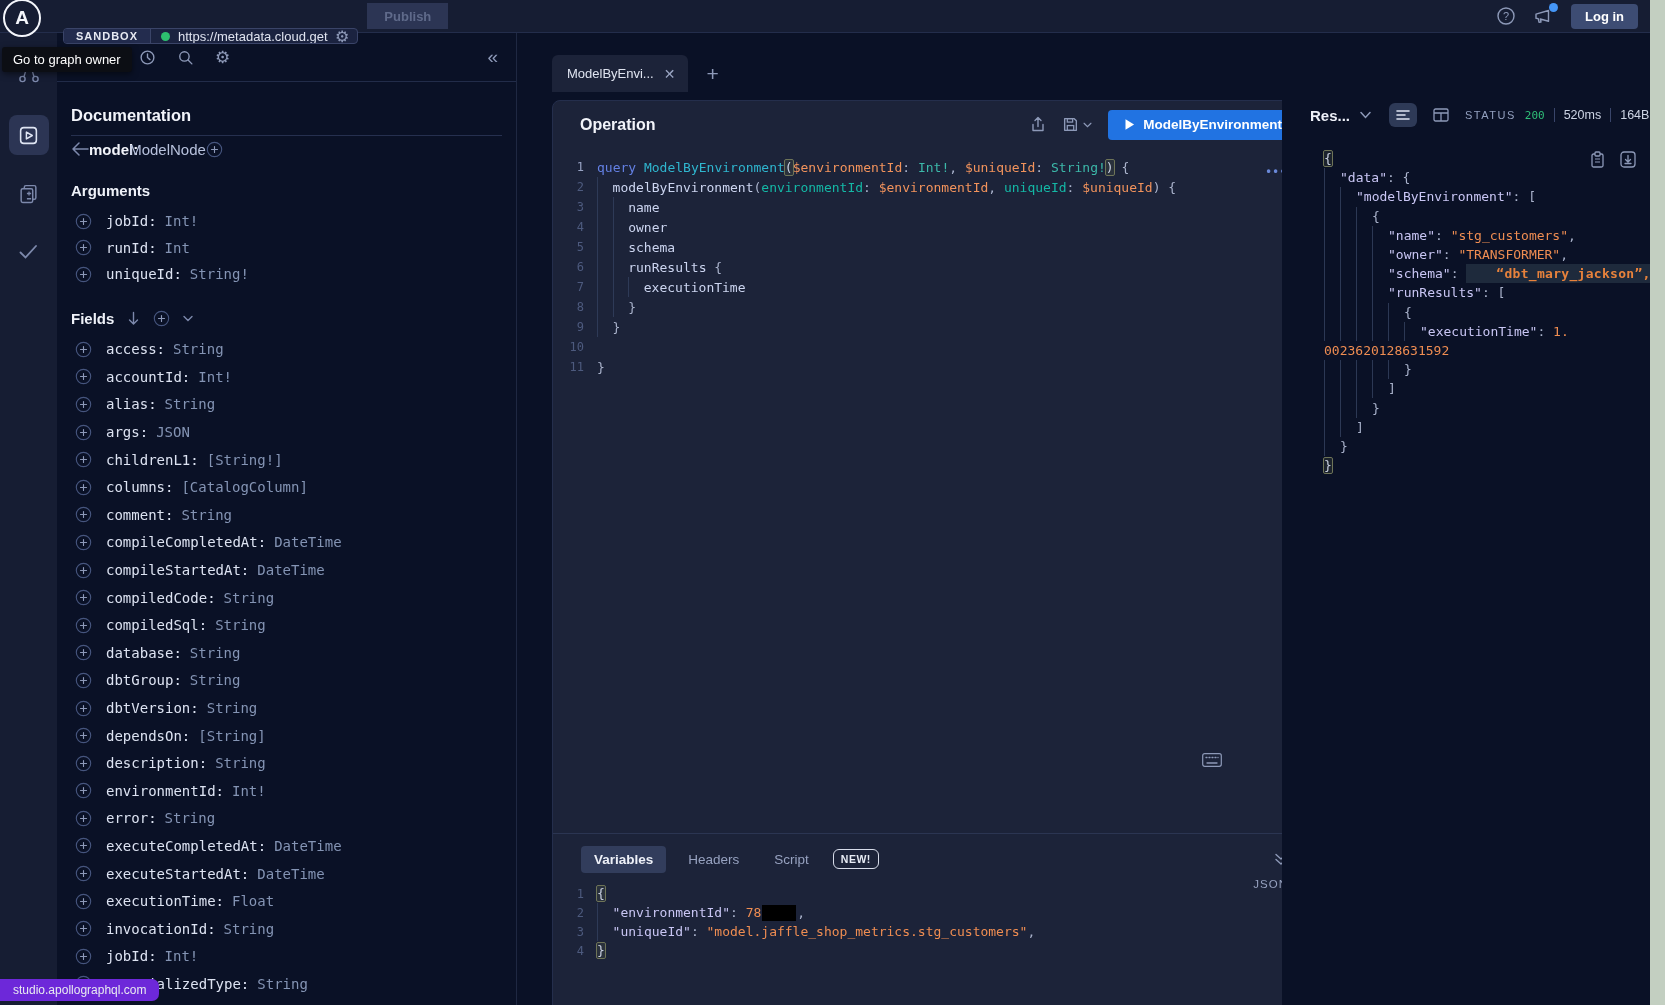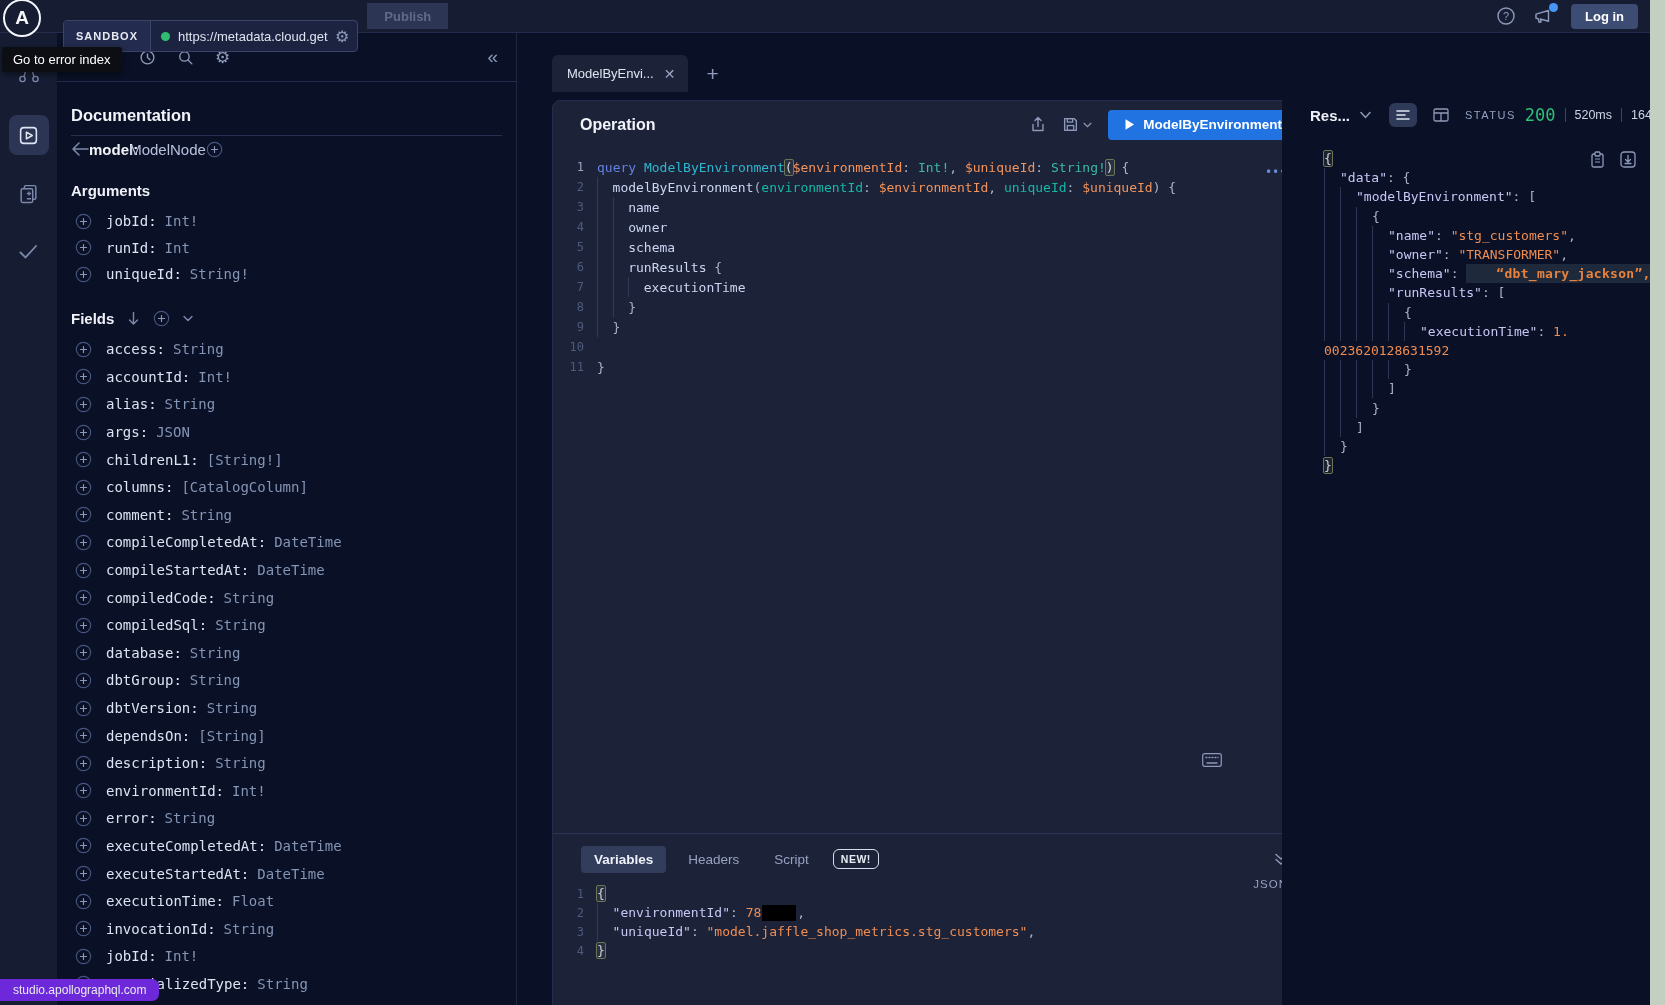--- a/index.html
+++ b/index.html
@@ -5,21 +5,21 @@
   * { margin:0; padding:0; box-sizing:border-box; }
   html,body { width:1665px; height:1005px; overflow:hidden; }
   body { background:#0a1126; font-family:"Liberation Sans", sans-serif; color:#e8ecf5; position:relative; }
 
   
   .topbar { position:absolute; top:0; left:0; width:1650px; height:33px; background:#161d33;
             border-bottom:1px solid #232d4b; display:flex; align-items:center; z-index:20; }
   .logo { position:absolute; left:3px; top:-1px; width:38px; height:38px; border:2.5px solid #f4f6fb;
           border-radius:50%; display:flex; align-items:center; justify-content:center;
           font-weight:bold; font-size:19px; color:#f4f6fb; background:#161d33; z-index:30; }
-  .urlwrap { margin-left:63px; height:32px; display:flex; align-items:center; border:1px solid #3a4468;
+  .urlwrap { margin-left:63px; height:16px; display:flex; align-items:center; border:1px solid #3a4468;
              border-radius:4px; background:#1b2340; overflow:hidden;margin-top:40px; }
   .sandbox { padding:0 12px; height:100%; display:flex; align-items:center; font-size:11px; font-weight:bold;
              letter-spacing:1px; color:#e6e9f2; background:#232c4e; border-right:1px solid #3a4468; }
   .gdot { width:9px; height:9px; border-radius:50%; background:#2dbf6f; margin:0 8px 0 10px; flex:0 0 auto; }
   .urlinput { width:155px; background:transparent; border:none; outline:none; color:#dfe3ef; font-size:13px;
               font-family:"Liberation Sans",sans-serif; }
   .url-gear { color:#8d99b8; font-size:16px; padding:0 8px 0 2px; cursor:pointer; }
   .publish { margin-left:9px; height:26px; padding:0 17px; background:#2c3554; color:#5f6a8a; font-weight:bold;
              font-size:13px; border:none; border-radius:0; }
   .top-right { margin-left:auto; display:flex; align-items:center; gap:17px; padding-right:12px; }
@@ -113,21 +113,21 @@
   
   .response { position:absolute; top:33px; left:1282px; width:368px; height:972px; background:#0a1126; }
   .resp-header { margin-top:70px; padding:0 10px 0 28px; display:flex; align-items:center; gap:10px; }
   .resp-title { font-size:15px; font-weight:bold; color:#edf0f8; }
   .resp-chev { color:#8d99b8; display:flex; cursor:pointer; }
   .view-btn { padding:5px 6px; border-radius:6px; color:#8d99b8; display:flex; cursor:pointer; }
   .view-btn.sel { background:#2e3a57; color:#dfe5f3; }
   .view-btn.first { margin-left:8px; }
   .resp-status { margin-left:auto; display:flex; align-items:center; gap:9px; }
   .st-label { font-size:11px; letter-spacing:1.5px; color:#93a0bf; }
-  .st-code { font-size:17px; color:#2fbf78; font-family:"DejaVu Sans Mono",monospace; }
+  .st-code { font-size:11px; color:#2fbf78; font-family:"DejaVu Sans Mono",monospace; }
   .st-sep { width:1px; height:14px; background:#39456a; }
   .st-val { font-size:12.5px; color:#cdd4e4; }
   .resp-body { position:relative; margin-top:22px; padding-left:42px; }
   .resp-body .cl { height:19.2px; }
   .resp-body .gd { width:16px; border-left-color:#2c3854; }
   .resp-tools { position:absolute; top:2px; right:14px; display:flex; gap:15px; color:#7d89ac; }
 
   
   .edge-strip { position:absolute; top:0; left:1650px; width:15px; height:1005px; background:#c3cfc1; }
 
@@ -184,21 +184,21 @@
         <path d="M8.5 10h4M10.5 8v4M8.5 15h4" stroke="currentColor" stroke-width="1.2"></path>
       </svg>
   </div>
   <div class="rail-item r4">
     <svg width="23" height="19" viewBox="0 0 23 19">
         <path d="M3.5 10.5 8.5 15.5 19 4" fill="none" stroke="currentColor" stroke-width="1.8" stroke-linecap="round"></path>
       </svg>
   </div>
 </div>
 
-<div class="tooltip">Go to error index</div>
+<div class="tooltip">Go to graph owner</div>
 
 <div class="statuspill">studio.apollographql.com</div>
 
 <div class="docs">
   <div class="docs-toolbar">
     <span class="icon-btn">
       <svg width="15" height="16" viewBox="0 0 16 16">
           <path d="M4 2h8v12l-4-3.2L4 14z" fill="none" stroke="currentColor" stroke-width="1.3" stroke-linejoin="round"></path>
         </svg>
     </span>

